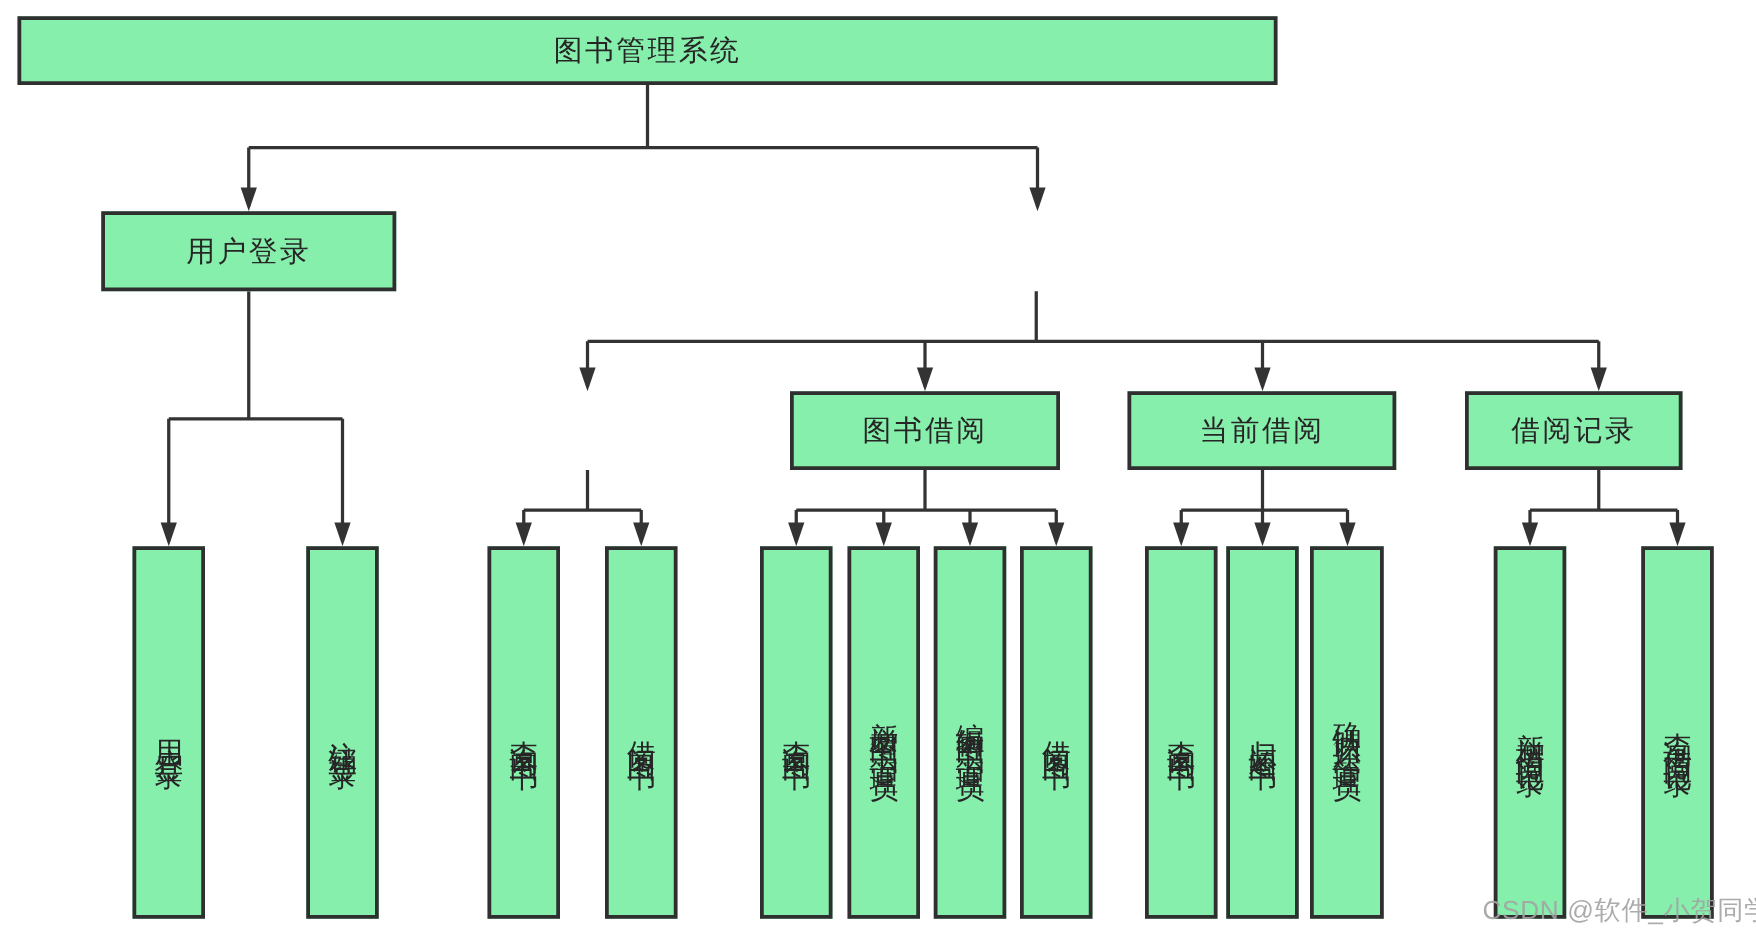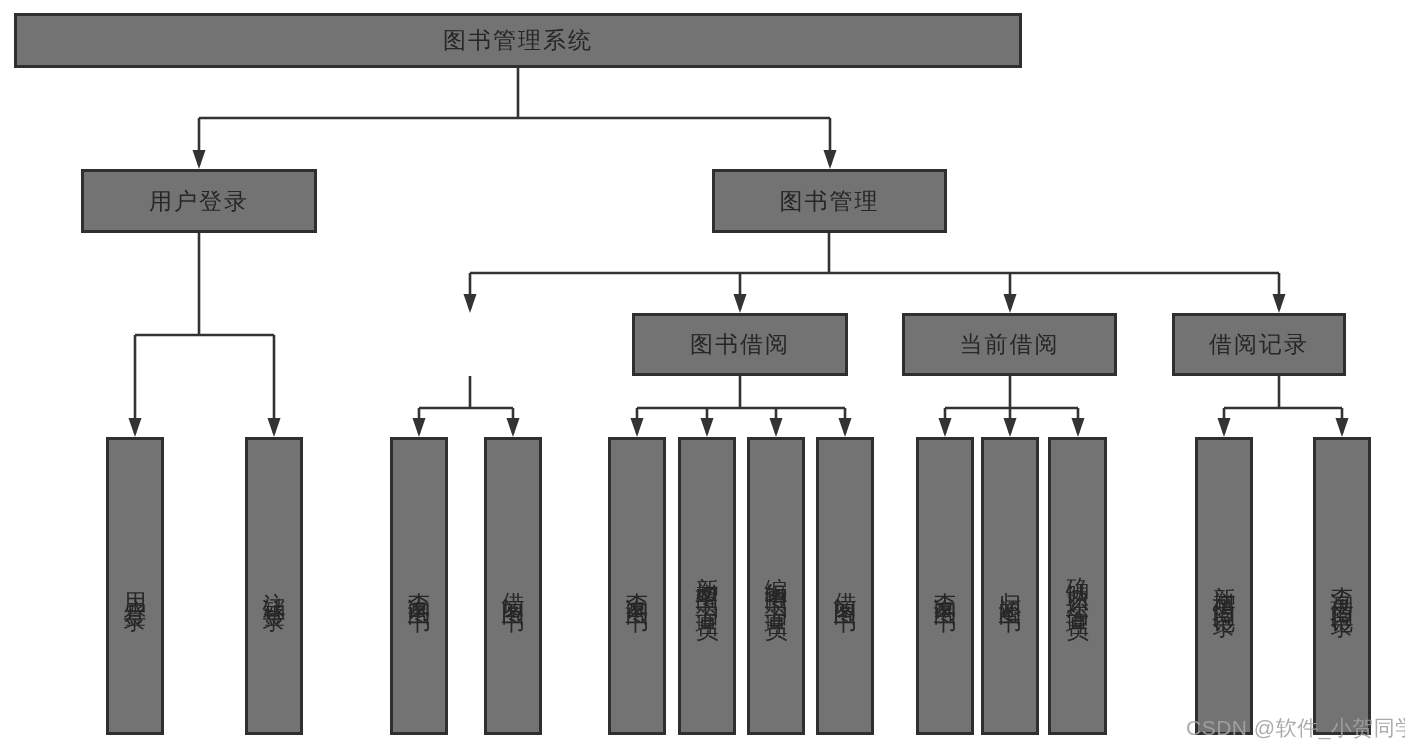--- a/index.html
+++ b/index.html
@@ -17,21 +17,21 @@
   .connectors {
     position: absolute;
     left: 0; top: 0;
     width: 1405px; height: 747px;
     z-index: 1;
   }
   .node {
     position: absolute;
     box-sizing: border-box;
     border: 3px solid #2f2f2f;
-    background: #737373;
+    background: #86efac;
     color: #262626;
     display: flex;
     align-items: center;
     justify-content: center;
     z-index: 2;
   }
   .node.h {
     font-size: 23px;
     letter-spacing: 2px;
     white-space: nowrap;
@@ -126,23 +126,20 @@
     </g>
   </svg>
 
   <div class="node h" style="left:14px; top:13px; width:1008px; height:55px;">
     <span>图书管理系统</span>
   </div>
 
   <div class="node h" style="left:81px; top:169px; width:236px; height:64px;">
     <span>用户登录</span>
   </div>
-  <div class="node h" style="left:712px; top:169px; width:235px; height:64px;">
-    <span>图书管理</span>
-  </div>
 
   <div class="node h" style="left:632px; top:313px; width:216px; height:63px;">
     <span>图书借阅</span>
   </div>
   <div class="node h" style="left:902px; top:313px; width:215px; height:63px;">
     <span>当前借阅</span>
   </div>
   <div class="node h" style="left:1172px; top:313px; width:174px; height:63px;">
     <span>借阅记录</span>
   </div>

